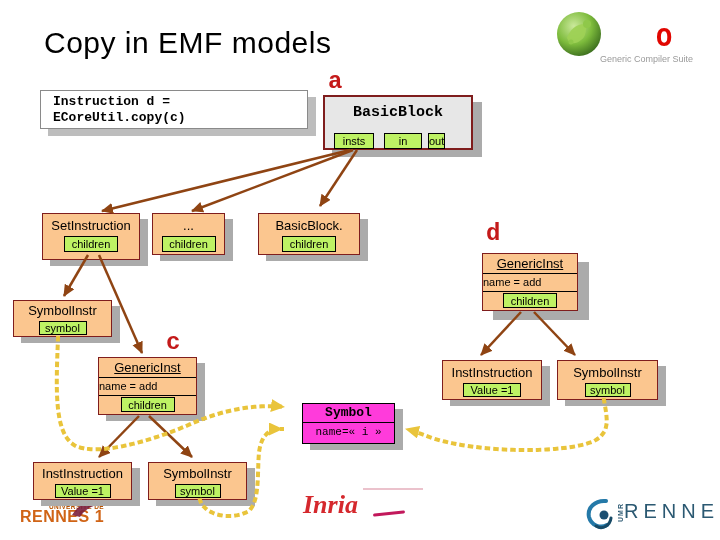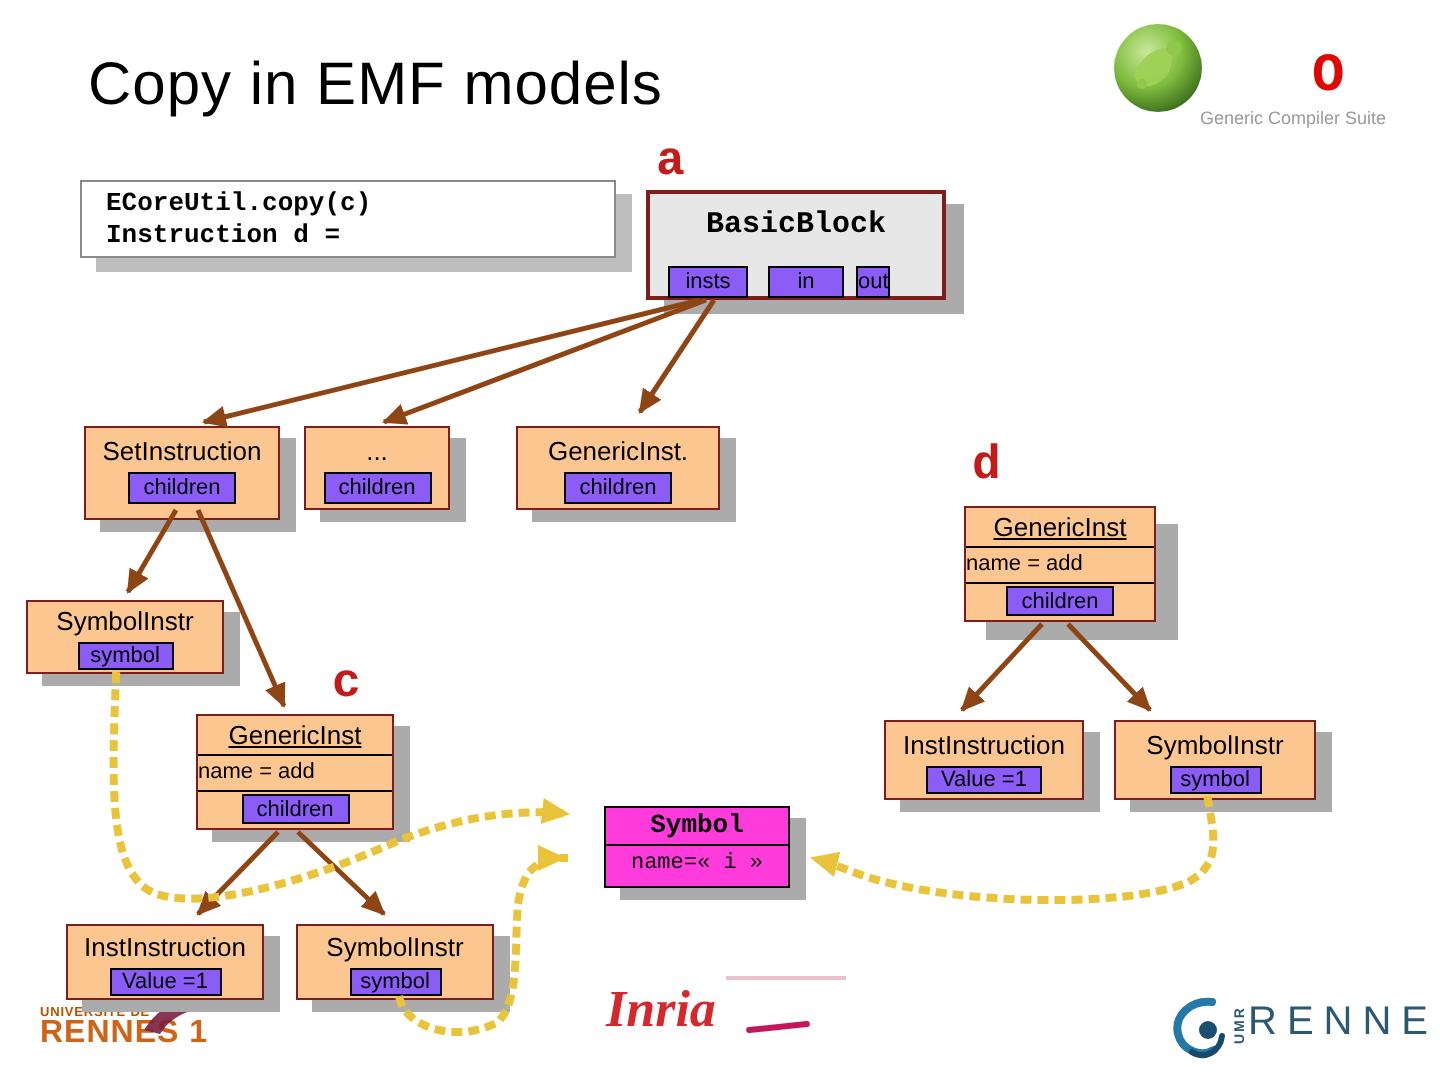--- a/index.html
+++ b/index.html
@@ -17,21 +17,21 @@
   
   .ref-label { position:absolute; font-family:"Liberation Mono",monospace; font-weight:bold;
     font-size:24px; color:#C41A1A; line-height:1; z-index:40; }
 
   
   .node { position:absolute; background:#FBC68F; border:1px solid #7f1d1d; box-shadow:8px 6px 0 #ABABAB; z-index:10; }
   .node.gray { background:#E7E7E7; border-width:2px; box-shadow:9px 7px 0 #ABABAB; }
   .node-title { font-size:13px; text-align:center; padding-top:4px; color:#000; }
   .node-title.mono { font-family:"Liberation Mono",monospace; font-weight:bold; font-size:15px; padding-top:7px; }
 
-  .slot { position:absolute; background:#8b5cf6; border:1px solid #000; font-size:11px; line-height:13px;
+  .slot { position:absolute; background:#bef264; border:1px solid #000; font-size:11px; line-height:13px;
     text-align:center; height:16px; padding-top:1px; color:#000; }
   .slot.center { left:50%; transform:translateX(-50%); }
 
   
   .gi-row-title { height:20px; line-height:19px; text-align:center; font-size:13px; border-bottom:1px solid #000;text-decoration:underline; }
   .gi-row-attr  { height:18px; line-height:17px; font-size:11px; padding-left:0; border-bottom:1px solid #000; }
   .gi-row-slot  { position:relative; height:18px; }
   .gi-row-slot .slot { top:1px; height:15px; line-height:12px; }
 
   
@@ -44,21 +44,21 @@
   svg.overlay { position:absolute; left:0; top:0; z-index:30; pointer-events:none; }
 
   
   .gecos { position:absolute; left:552px; top:8px; width:160px; height:58px; z-index:20; }
   .gecos .globe { position:absolute; left:4px; top:3px; }
   .gecos-o { position:absolute; left:104px; top:18px; font-family:"Liberation Mono",monospace;
     font-weight:bold; font-size:27px; color:#E10600; line-height:1; }
   .gecos-caption { position:absolute; left:48px; top:46px; font-size:9px; color:#9a9a9a; white-space:nowrap; }
 
   
-  .rennes { position:absolute; left:20px; top:503px; z-index:1; color:#C05000; }
+  .rennes { position:absolute; left:20px; top:503px; z-index:1; color:#C05000;text-align:right; }
   .rennes .r1 { font-size:6.5px; font-weight:bold; letter-spacing:.4px; color:#B85200; }
   .rennes .r2 { font-size:16px; font-weight:bold; color:#D06416; line-height:14px; letter-spacing:.5px; }
   .rennes svg { position:absolute; left:48px; top:-8px; }
 
   .inria { position:absolute; left:303px; top:490px; z-index:5; }
   .inria .word { font-family:"Liberation Serif",serif; font-style:italic; font-weight:bold;
     font-size:26px; color:#D5282D; line-height:30px; }
   .inria .tail { position:absolute; left:70px; top:22px; width:32px; height:3px;
     background:#C2185B; border-radius:2px; transform:rotate(-6deg); }
   .inria .tagline { position:absolute; left:60px; top:-2px; width:60px; height:2px; background:#d9a; opacity:.6; }
@@ -86,22 +86,22 @@
     <circle cx="23" cy="23" r="22" fill="url(#globeGrad)"></circle>
     <path d="M11,27 C14,18 21,12 31,13 C29,19 31,25 25,29 C19,34 13,33 11,27 Z" fill="#9ED155" opacity="0.95"></path>
     <circle cx="31" cy="13" r="4" fill="#8FC84A"></circle>
     <circle cx="15" cy="31" r="2.5" fill="#8FC84A"></circle>
   </svg>
   <span class="gecos-o">O</span>
   <span class="gecos-caption">Generic Compiler Suite</span>
 </div>
 
 <div class="code-box">
+  <div>Instruction d =</div>
   <div>ECoreUtil.copy(c)</div>
-  <div>Instruction d =</div>
 </div>
 
 <span class="ref-label" style="left:328px;top:70px">a</span>
 <span class="ref-label" style="left:166px;top:331px">c</span>
 <span class="ref-label" style="left:486px;top:222px">d</span>
 
 <div class="node gray" style="left:323px;top:95px;width:150px;height:55px">
   <div class="node-title mono">BasicBlock</div>
   <div class="slot" style="left:9px;top:36px;width:40px">insts</div>
   <div class="slot" style="left:59px;top:36px;width:38px">in</div>
@@ -110,21 +110,21 @@
 
 <div class="node" style="left:42px;top:213px;width:98px;height:47px">
   <div class="node-title">SetInstruction</div>
   <div class="slot center" style="top:22px;width:54px">children</div>
 </div>
 <div class="node" style="left:152px;top:213px;width:73px;height:42px">
   <div class="node-title">...</div>
   <div class="slot center" style="top:22px;width:54px">children</div>
 </div>
 <div class="node" style="left:258px;top:213px;width:102px;height:42px">
-  <div class="node-title">GenericInst.</div>
+  <div class="node-title">BasicBlock.</div>
   <div class="slot center" style="top:22px;width:54px">children</div>
 </div>
 
 <div class="node" style="left:13px;top:300px;width:99px;height:37px">
   <div class="node-title" style="padding-top:2px">SymbolInstr</div>
   <div class="slot center" style="top:20px;width:48px;height:14px;line-height:11px">symbol</div>
 </div>
 
 <div class="node" style="left:98px;top:357px;width:99px;height:58px">
   <div class="gi-row-title">GenericInst</div>

